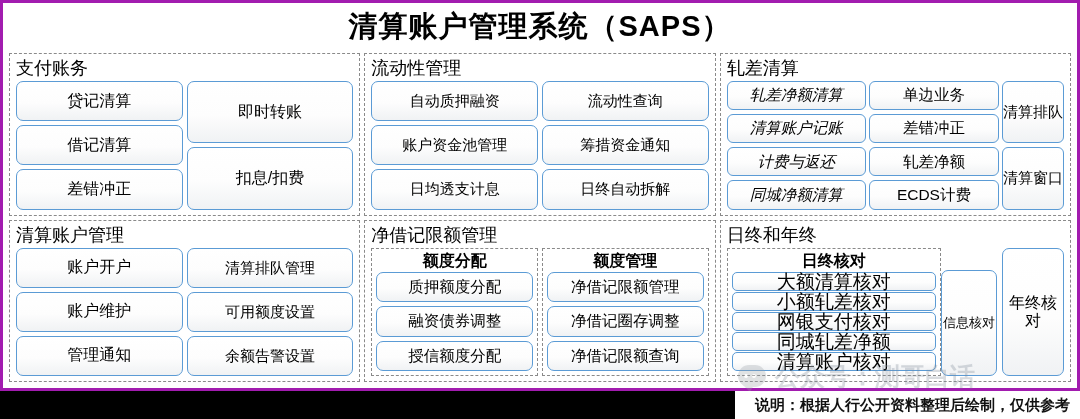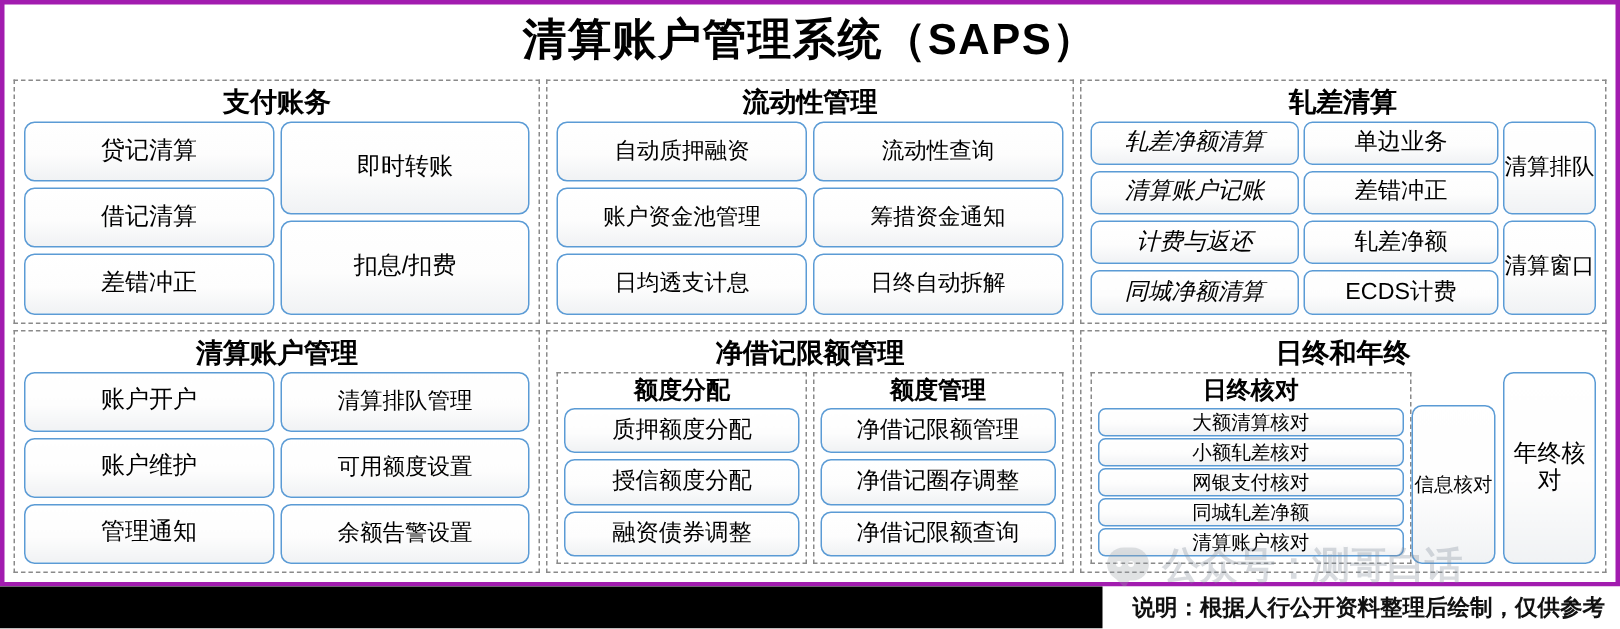--- a/index.html
+++ b/index.html
@@ -38,22 +38,21 @@
   }
   .panel{
     border:1.6px dashed #8a8a8a;
     background:#ffffff;
     box-sizing:border-box;
     padding:2px 6px 5px 6px;
     display:flex;flex-direction:column;
     min-width:0;min-height:0;
   }
   .panel-title{
-    text-align:center;
-    font-size:18px;font-weight:bold;color:#000;
+    font-size:18px;font-weight:normal;color:#000;
     line-height:25px;
     flex:0 0 auto;
     white-space:nowrap;
   }
   .panel-body{
     flex:1 1 auto;display:flex;min-height:0;gap:4px;
   }
   .col{
     flex:1 1 0;display:flex;flex-direction:column;gap:4px;min-width:0;min-height:0;
   }
@@ -101,21 +100,21 @@
   
   .p5 .panel-body{gap:4px;}
   .p5 .box{font-size:15.5px;}
 
   
   .p6 .panel-body{gap:5px;}
   .p6 .eod-wrap{flex:1 1 0;display:flex;min-width:0;}
   .p6 .eod-group{flex:1 1 0;}
   .p6 .eod-rows{gap:1px;}
   .p6 .eod-rows .box{
-    font-size:13px;border-radius:5px;line-height:1;
+    font-size:19px;border-radius:5px;line-height:1;
     min-height:0;height:0;
   }
   .p6 .info-col{flex:0 0 56px;display:flex;flex-direction:column;padding-top:22px;box-sizing:border-box;}
   .p6 .info-col .box{font-size:13px;line-height:1.1;}
   .p6 .eoy-col{flex:0 0 62px;display:flex;flex-direction:column;}
   .p6 .eoy-col .box{font-size:16px;line-height:1.1;}
 
   
   #watermark{
     position:absolute;left:735px;top:352px;
@@ -234,22 +233,22 @@
       </div>
     </div>
 
     <div class="panel p5">
       <div class="panel-title">净借记限额管理</div>
       <div class="panel-body">
         <div class="subgroup">
           <div class="sub-title">额度分配</div>
           <div class="sub-body">
             <div class="box sm">质押额度分配</div>
+            <div class="box sm">融资债券调整</div>
             <div class="box sm">授信额度分配</div>
-            <div class="box sm">融资债券调整</div>
           </div>
         </div>
         <div class="subgroup">
           <div class="sub-title">额度管理</div>
           <div class="sub-body">
             <div class="box sm">净借记限额管理</div>
             <div class="box sm">净借记圈存调整</div>
             <div class="box sm">净借记限额查询</div>
           </div>
         </div>

